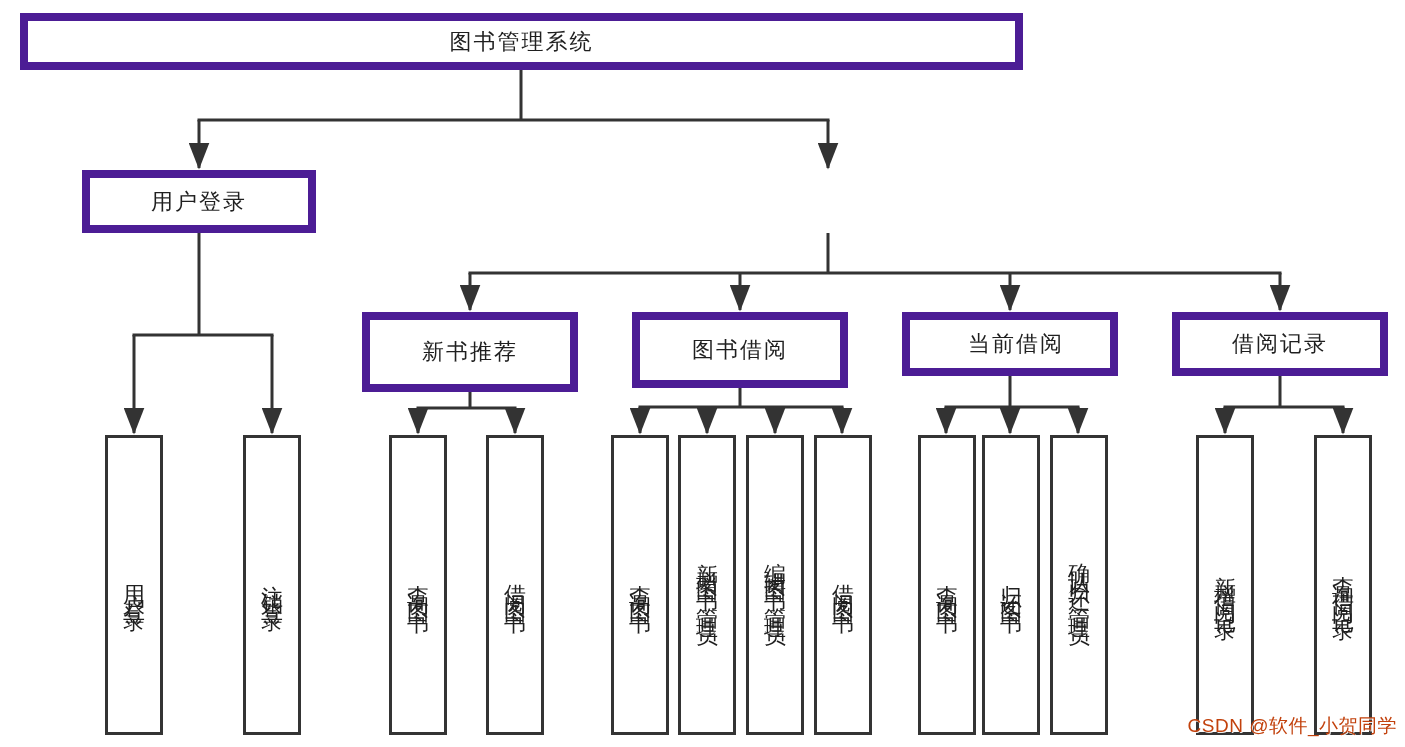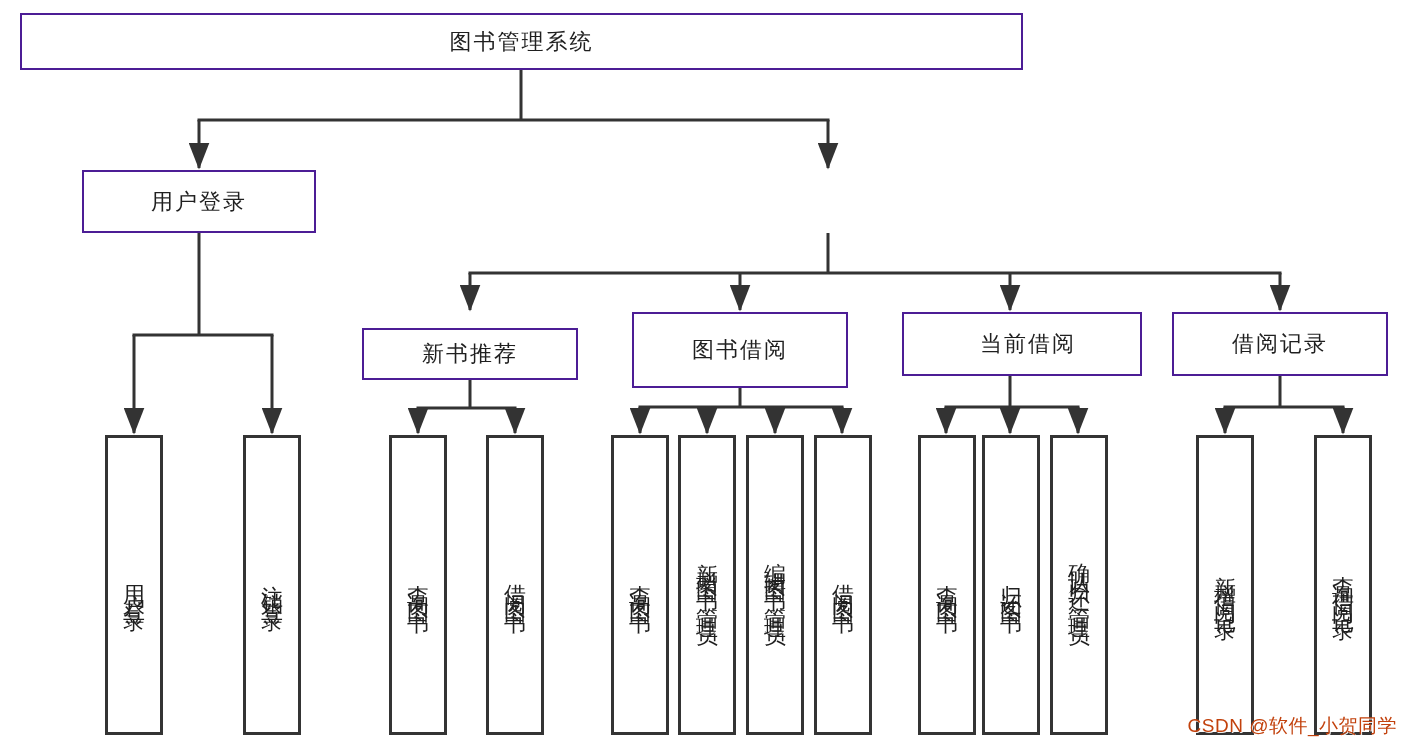--- a/index.html
+++ b/index.html
@@ -17,21 +17,21 @@
   }
   .wires {
     position: absolute;
     left: 0;
     top: 0;
     z-index: 1;
   }
   .hbox {
     position: absolute;
     box-sizing: border-box;
-    border: 2px solid #4c1d95;
+    border: 8px solid #4c1d95;
     background: #ffffff;
     display: flex;
     align-items: center;
     justify-content: center;
     color: #1f1f1f;
     font-size: 22px;
     letter-spacing: 2px;
     z-index: 2;
     white-space: nowrap;
   }
@@ -115,27 +115,27 @@
   </svg>
 
   <div class="hbox" style="left:20px; top:13px; width:1003px; height:57px;">
     <span>图书管理系统</span>
   </div>
 
   <div class="hbox" style="left:82px; top:170px; width:234px; height:63px;">
     <span>用户登录</span>
   </div>
 
-  <div class="hbox" style="left:362px; top:328px; width:216px; height:52px;">
+  <div class="hbox" style="left:362px; top:312px; width:216px; height:80px;">
     <span>新书推荐</span>
   </div>
   <div class="hbox" style="left:632px; top:312px; width:216px; height:76px;">
     <span>图书借阅</span>
   </div>
-  <div class="hbox" style="left:902px; top:312px; width:240px; height:64px;padding-left:12px;">
+  <div class="hbox" style="left:902px; top:312px; width:216px; height:64px;padding-left:12px;">
     <span>当前借阅</span>
   </div>
   <div class="hbox" style="left:1172px; top:312px; width:216px; height:64px;">
     <span>借阅记录</span>
   </div>
 
   <div class="vbox" style="left:105px;">
     <span class="vlabel">用户登录</span>
   </div>
   <div class="vbox" style="left:243px;">

